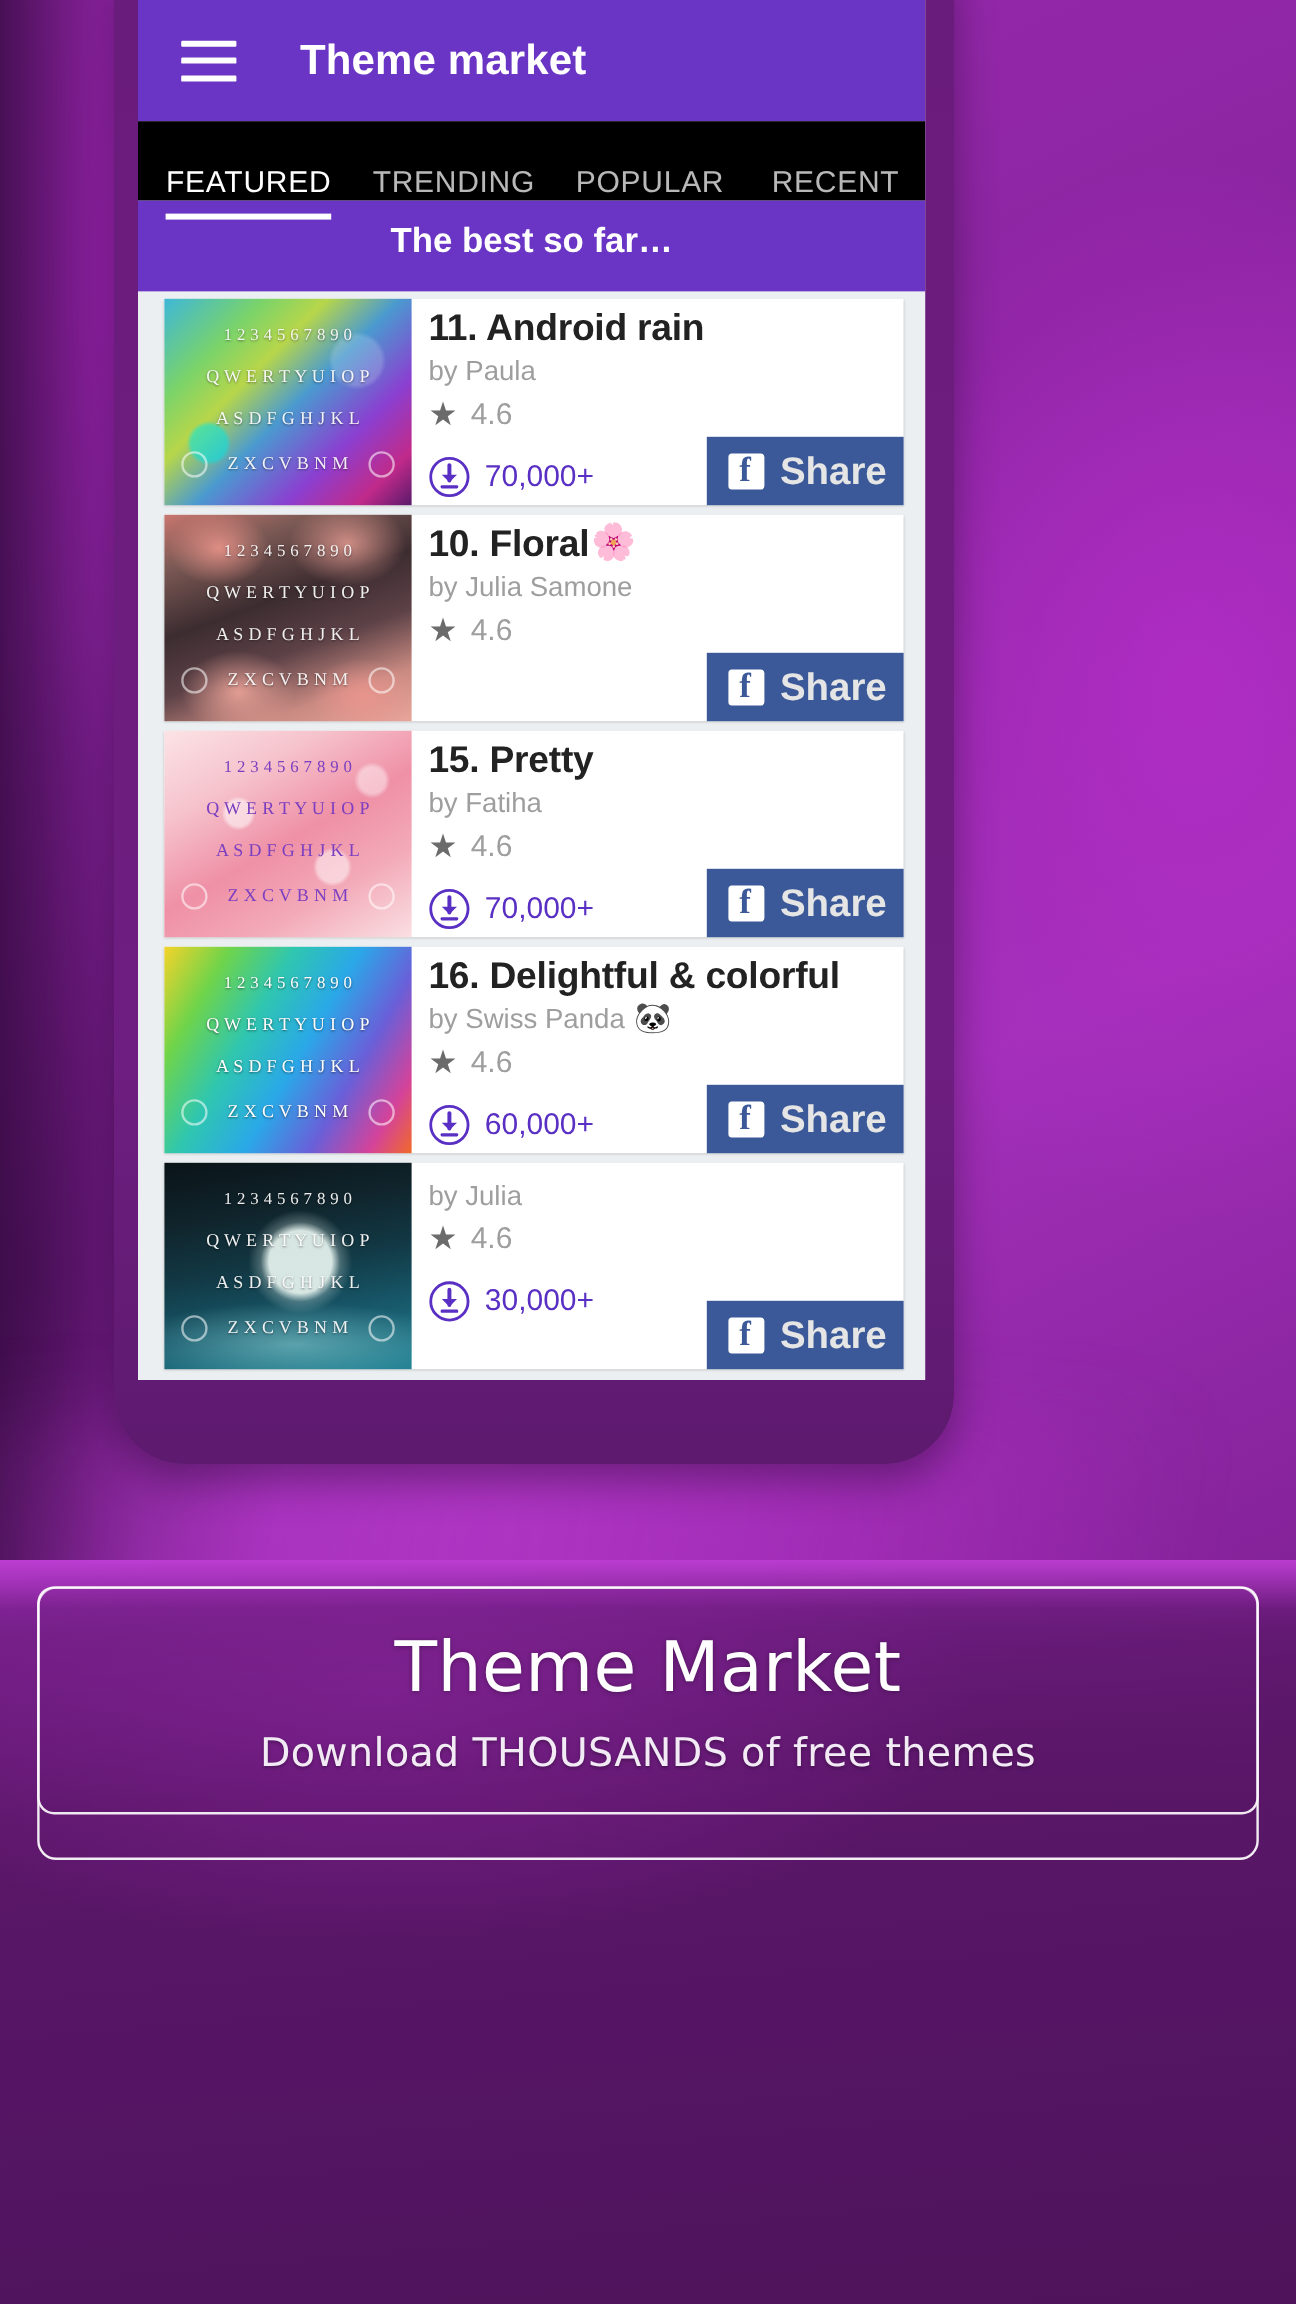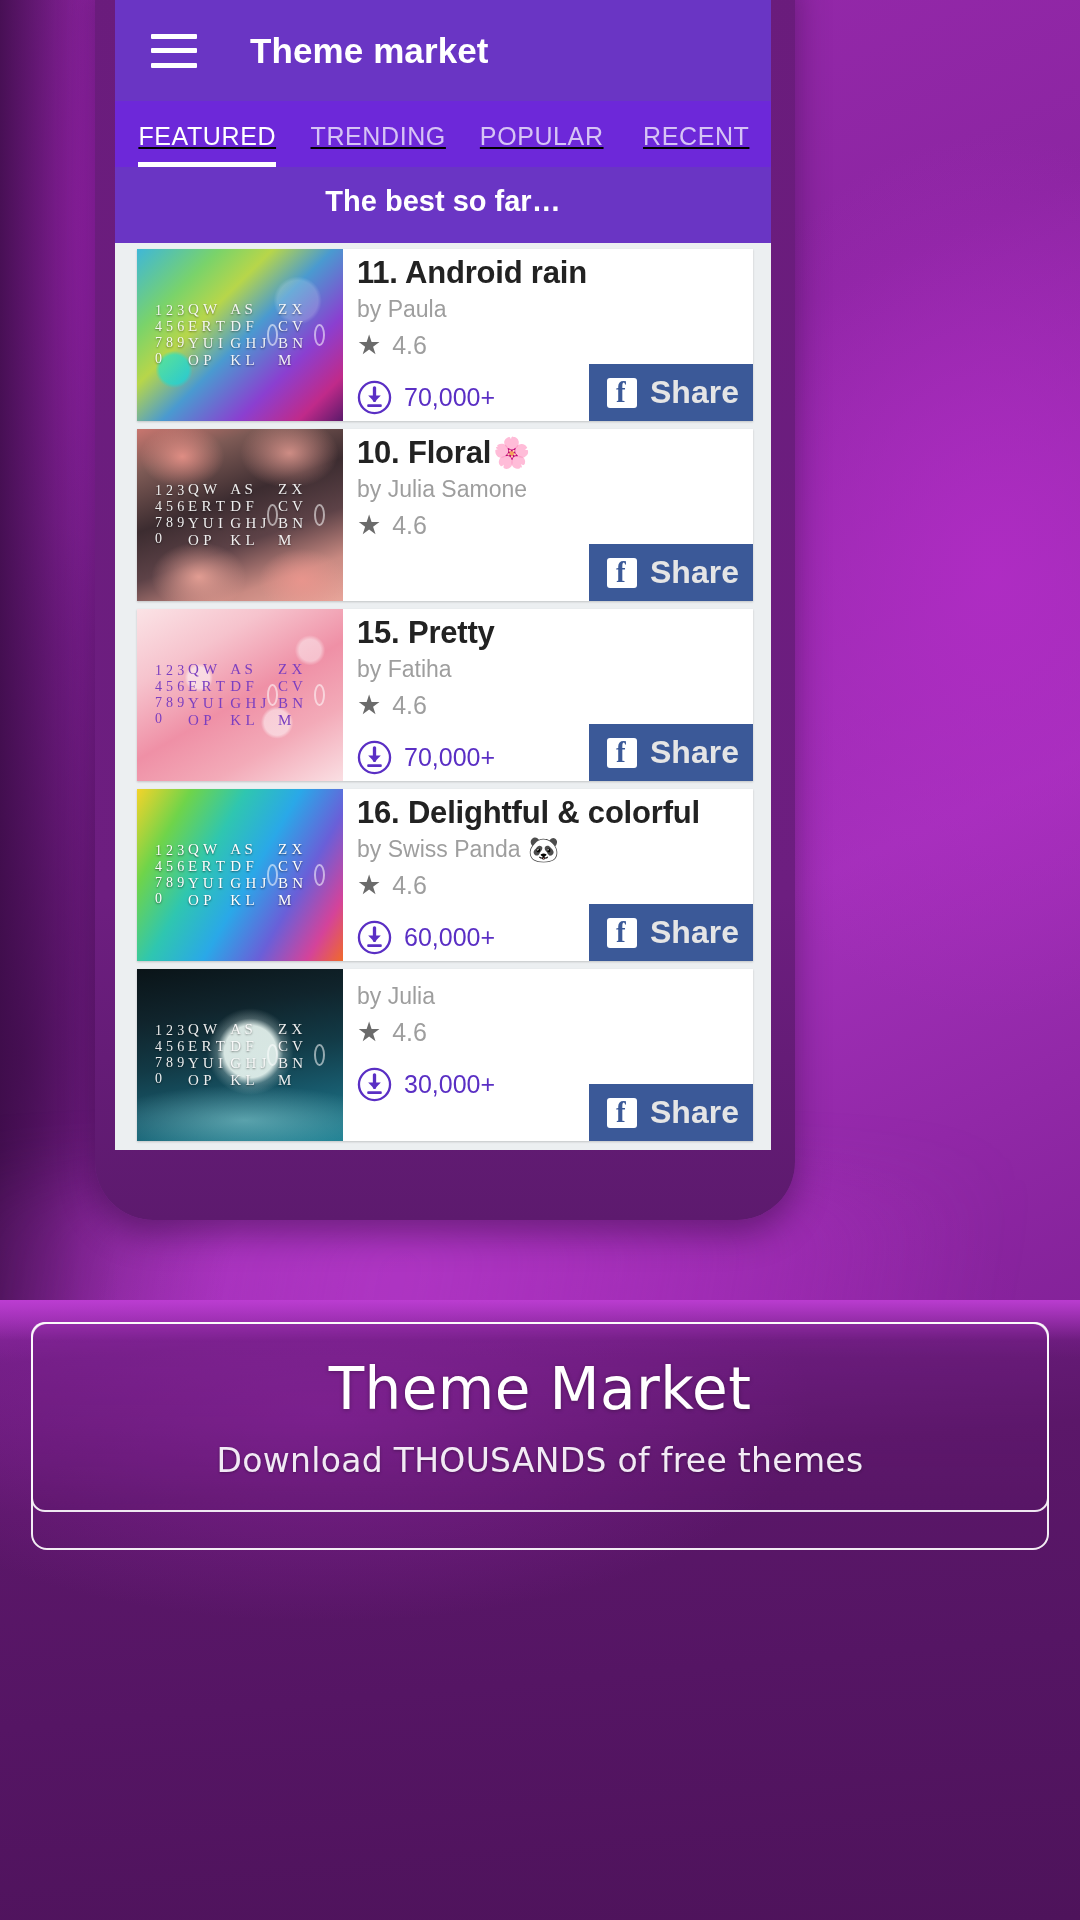--- a/index.html
+++ b/index.html
@@ -63,26 +63,25 @@
     cursor:pointer;
   }
   .hamburger span{ display:block; height:5px; background:#ffffff; border-radius:1px; }
   .appbar-title{
     color:#ffffff; font-size:35px; font-weight:bold;
     margin-left:53px; letter-spacing:.1px;
   }
 
   
   .tabs{
-    background:#6d28d9;
+    background:#000000;
     height:66px;
-    display:flex; align-items:center;
+    display:flex; align-items:flex-end;
     padding:0 0 0 0;
     position:relative;
-    text-decoration:underline;
   }
   .tab{
     color:rgba(255,255,255,.72);
     font-size:25px; letter-spacing:.6px;
     padding:4px 0 0 0;
     cursor:pointer;
     text-align:center;
     position:relative;
   }
   .tab.t0{ width:175px; margin-left:5px; }
@@ -120,22 +119,22 @@
     box-shadow:0 1px 2px rgba(0,0,0,.18);
     position:relative;
     cursor:pointer;
   }
   .thumb{
     width:206px; height:172px; flex:0 0 206px;
     position:relative; overflow:hidden;
   }
   .thumb-rows{
     position:absolute; inset:0;
-    display:flex; flex-direction:row; justify-content:space-evenly;
-    padding:5px 18px;
+    display:flex; flex-direction:column; justify-content:space-evenly;
+    padding:5px 6px;
   }
   .krow{
     display:flex; justify-content:space-around; align-items:center;
     font-size:15px; font-family:"Liberation Serif", serif;
     color:rgba(255,255,255,.92);
     text-shadow:0 1px 2px rgba(0,0,0,.45);
     letter-spacing:.3px;
   }
   .krow.num{ font-size:14px; }
 

